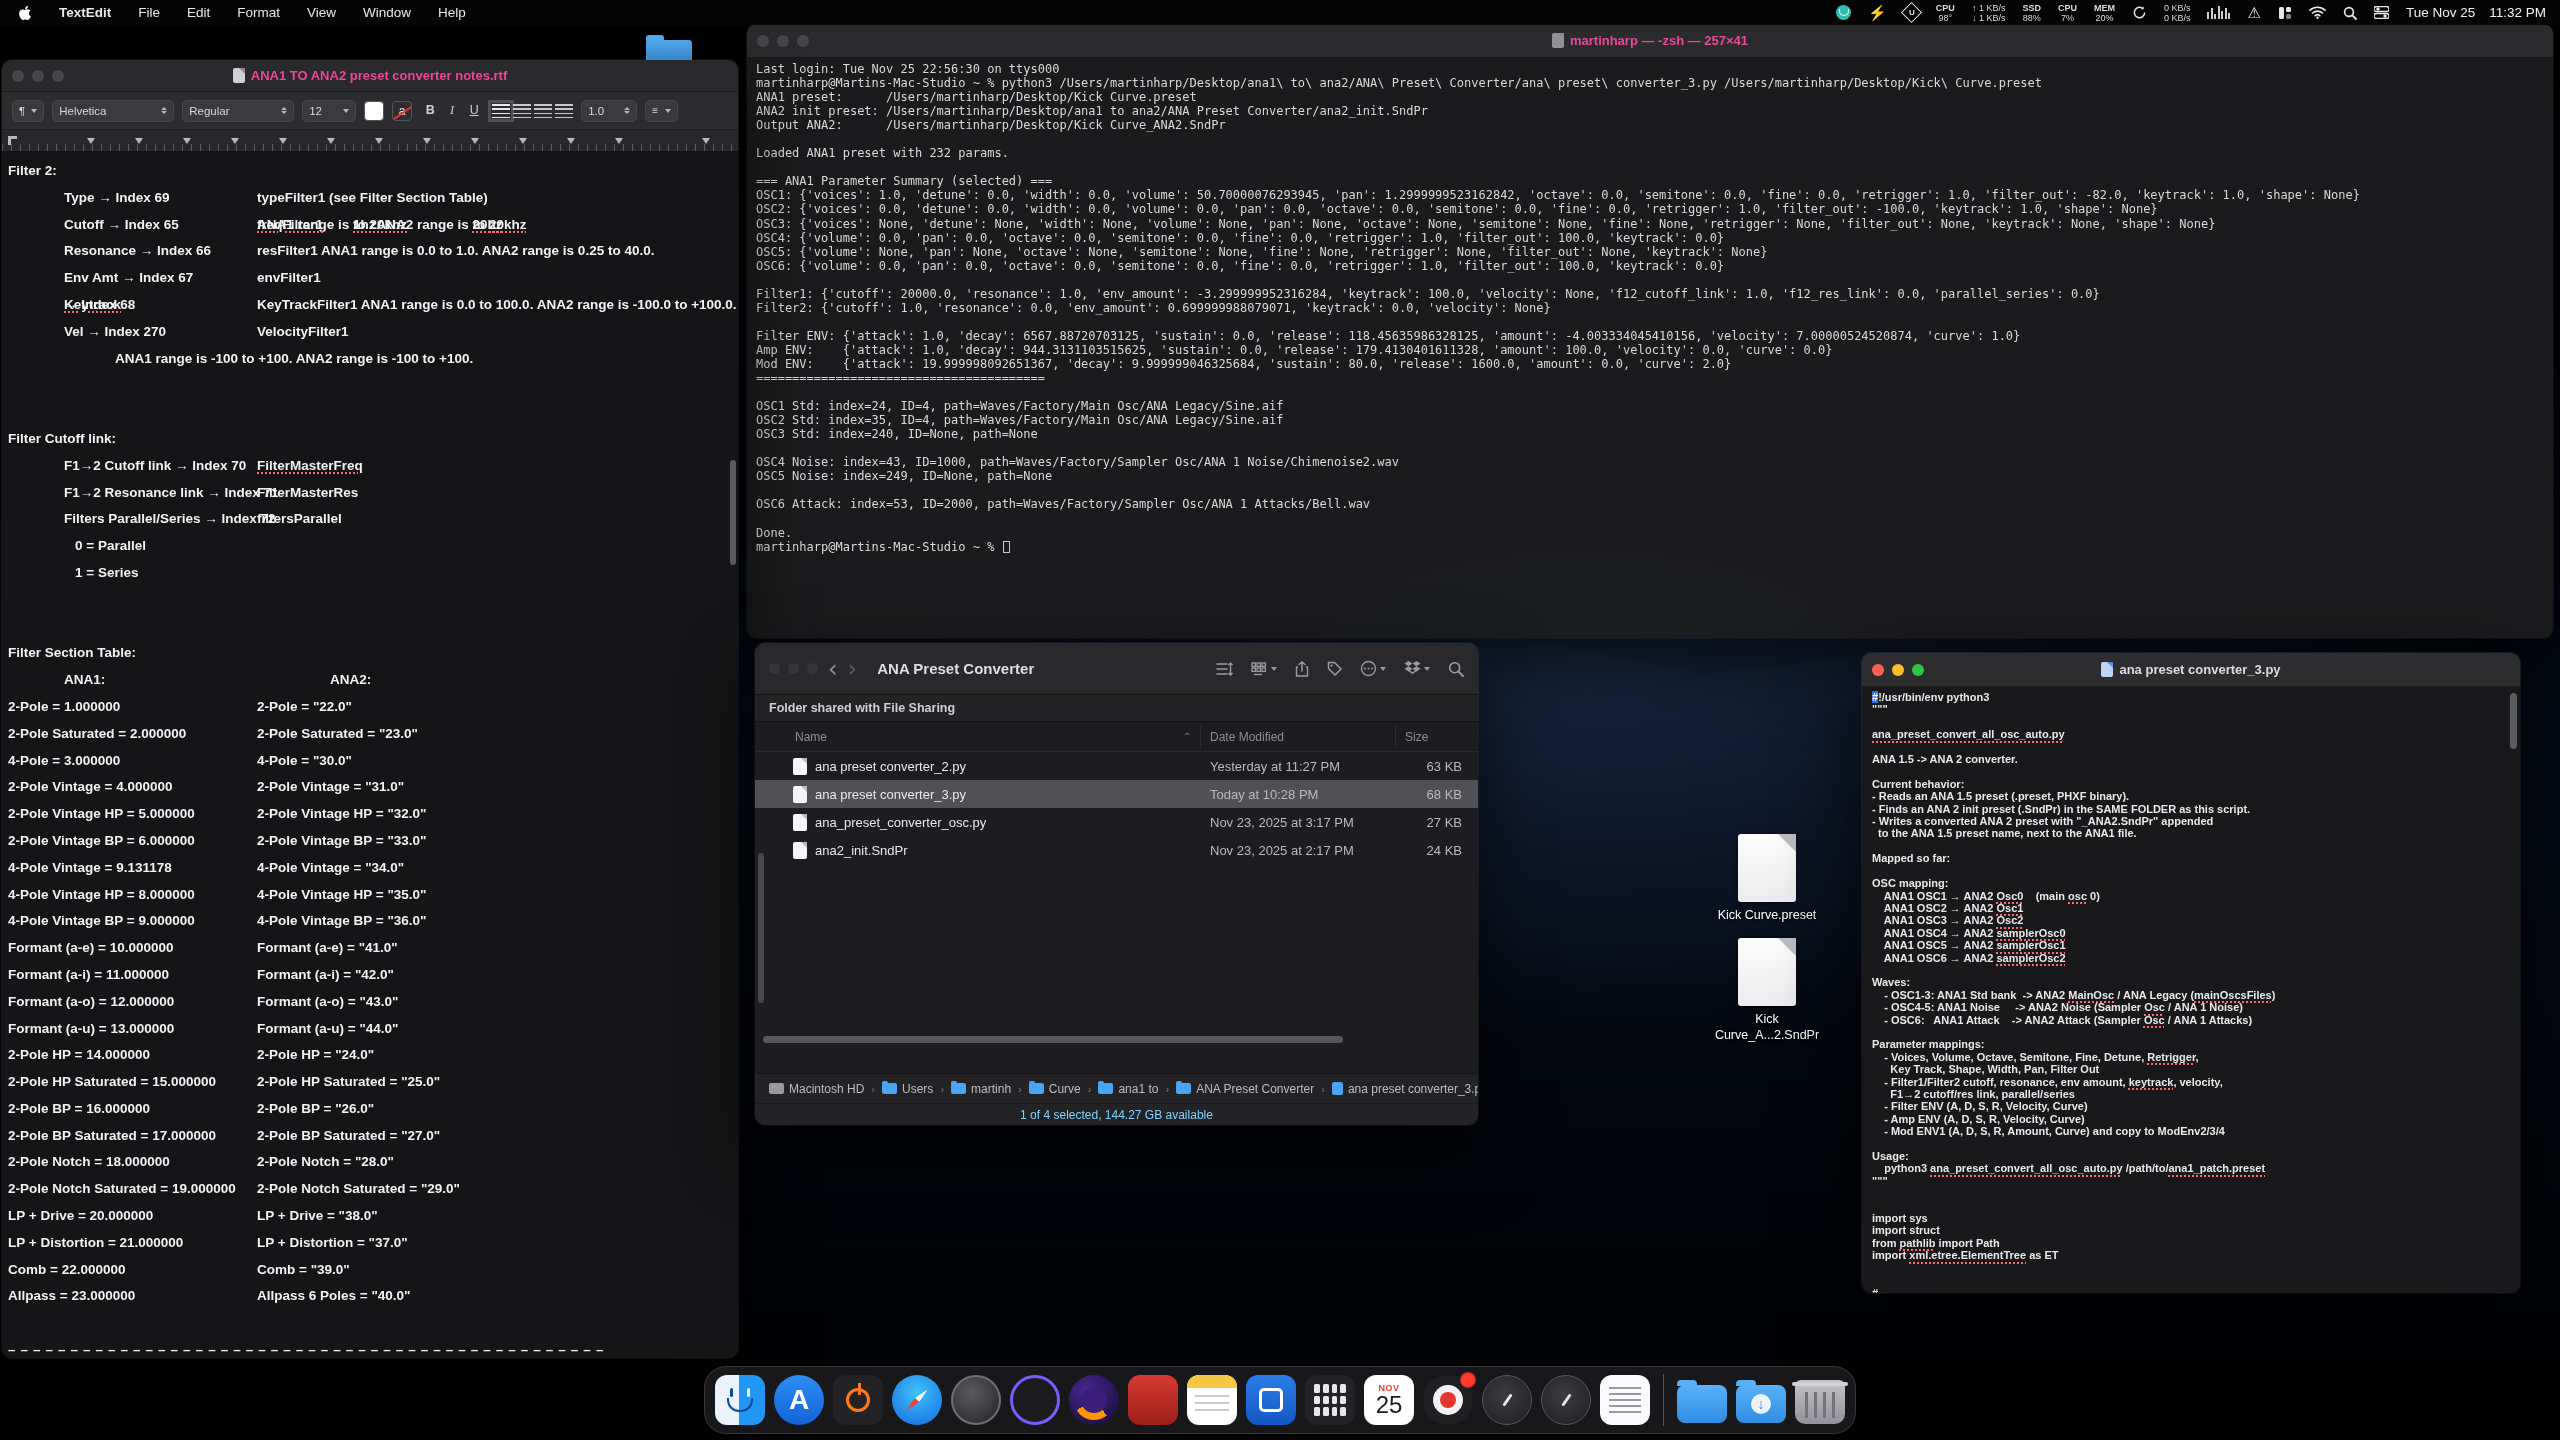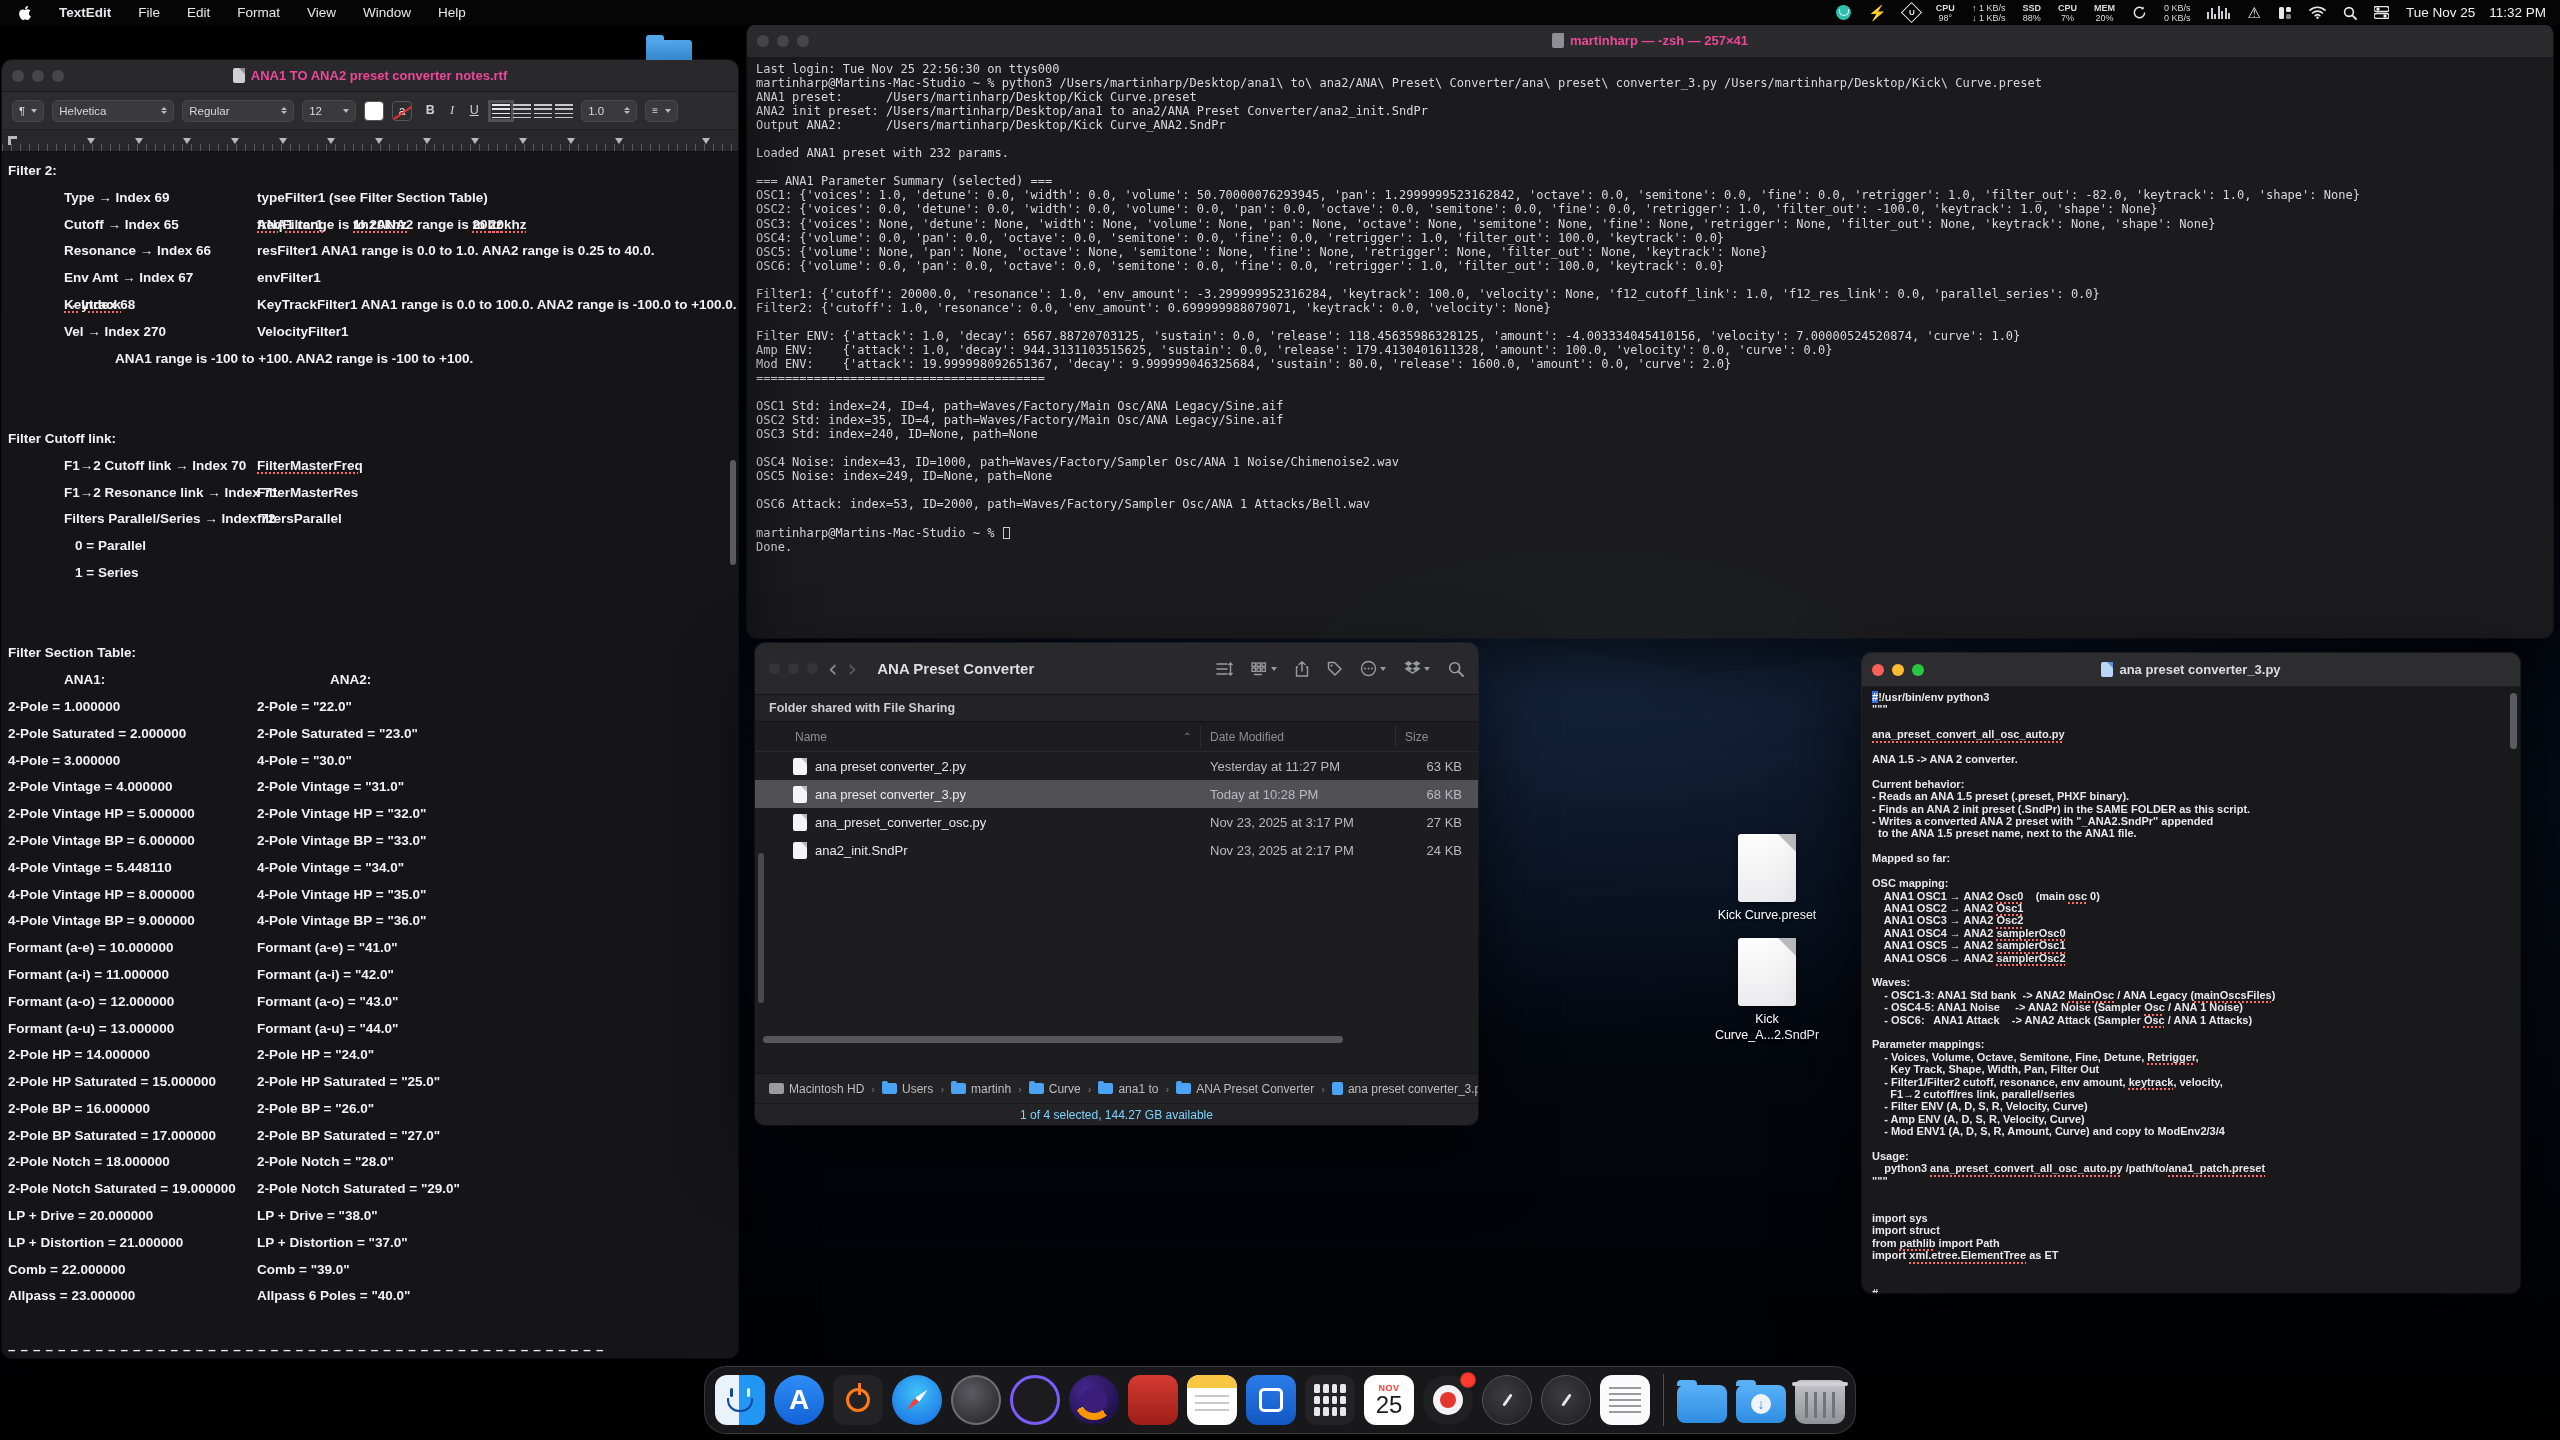--- a/index.html
+++ b/index.html
@@ -367,22 +367,22 @@
         <div class="tline"> </div>
         <div class="tline">OSC1 Std: index=24, ID=4, path=Waves/Factory/Main Osc/ANA Legacy/Sine.aif</div>
         <div class="tline">OSC2 Std: index=35, ID=4, path=Waves/Factory/Main Osc/ANA Legacy/Sine.aif</div>
         <div class="tline">OSC3 Std: index=240, ID=None, path=None</div>
         <div class="tline"> </div>
         <div class="tline">OSC4 Noise: index=43, ID=1000, path=Waves/Factory/Sampler Osc/ANA 1 Noise/Chimenoise2.wav</div>
         <div class="tline">OSC5 Noise: index=249, ID=None, path=None</div>
         <div class="tline"> </div>
         <div class="tline">OSC6 Attack: index=53, ID=2000, path=Waves/Factory/Sampler Osc/ANA 1 Attacks/Bell.wav</div>
         <div class="tline"> </div>
+        <div class="tline">Done.</div>
         <div class="tline">martinharp@Martins-Mac-Studio ~ % <span class="cursor-block"></span></div>
-        <div class="tline">Done.</div>
       </div>
   </div>
 
   <div id="textedit" class="window">
     <div class="titlebar">
       <div class="tl">
         <span class="c"></span>
         <span class="m"></span>
         <span class="z"></span>
       </div>
@@ -536,21 +536,21 @@
         </div>
         <div class="drow tb">
           <span class="p0">2-Pole Vintage HP = 5.000000</span>
           <span class="p257">2-Pole Vintage HP = "32.0"</span>
         </div>
         <div class="drow tb">
           <span class="p0">2-Pole Vintage BP = 6.000000</span>
           <span class="p257">2-Pole Vintage BP = "33.0"</span>
         </div>
         <div class="drow tb">
-          <span class="p0">4-Pole Vintage = 5.448110</span>
+          <span class="p0">4-Pole Vintage = 9.131178</span>
           <span class="p257">4-Pole Vintage = "34.0"</span>
         </div>
         <div class="drow tb">
           <span class="p0">4-Pole Vintage HP = 8.000000</span>
           <span class="p257">4-Pole Vintage HP = "35.0"</span>
         </div>
         <div class="drow tb">
           <span class="p0">4-Pole Vintage BP = 9.000000</span>
           <span class="p257">4-Pole Vintage BP = "36.0"</span>
         </div>

